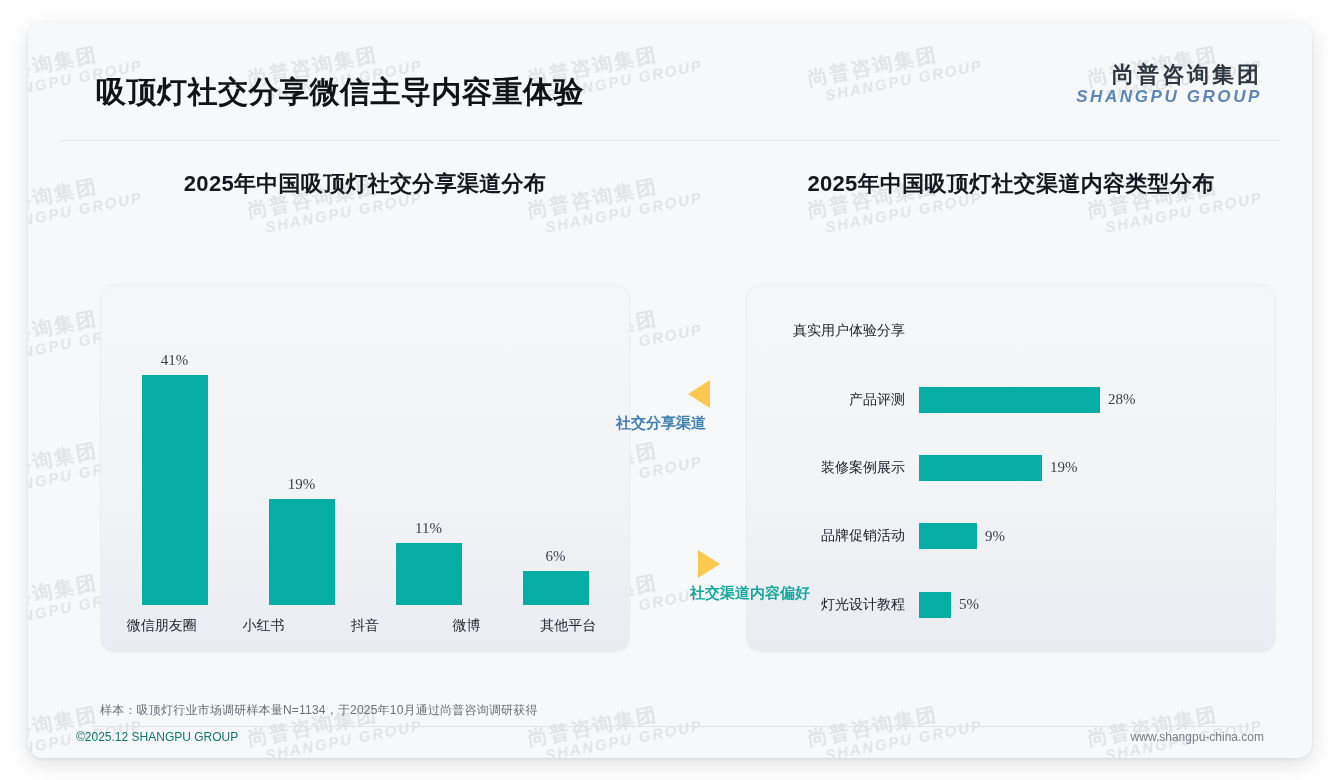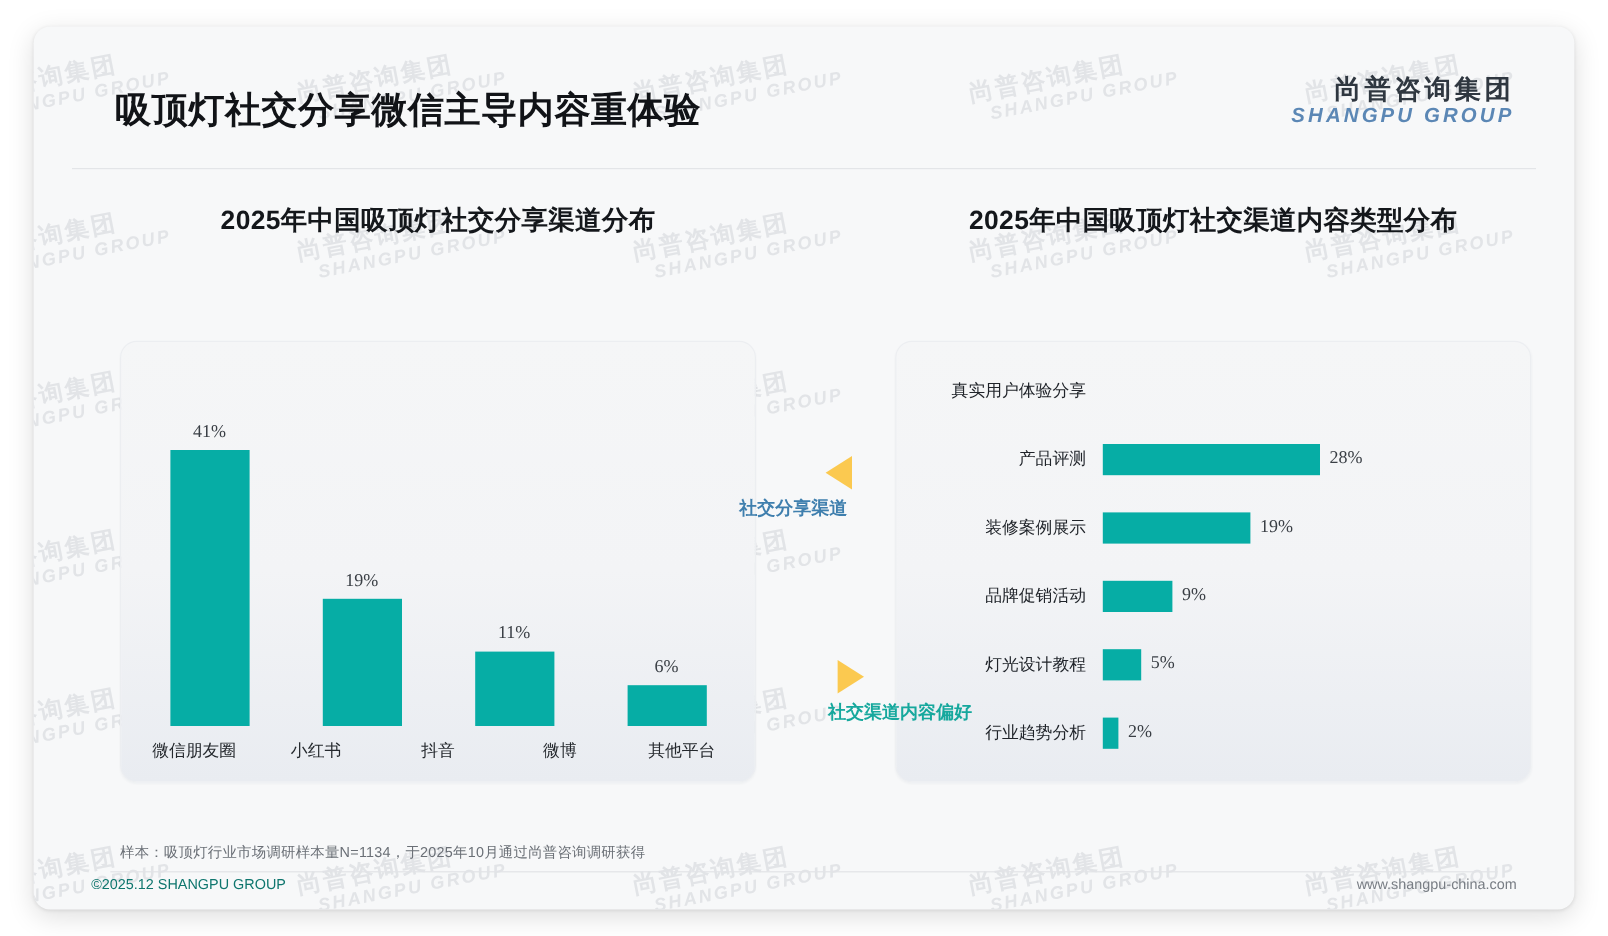--- a/index.html
+++ b/index.html
@@ -391,27 +391,20 @@
               <div class="hbar-val">9%</div>
             </div>
           </div>
           <div class="hbar-row">
             <div class="hbar-label">灯光设计教程</div>
             <div class="hbar-track">
               <div class="hbar-rect" style="width: 32px; background: rgb(6, 173, 165);"></div>
               <div class="hbar-val">5%</div>
             </div>
           </div>
-          <div class="hbar-row">
-            <div class="hbar-label">行业趋势分析</div>
-            <div class="hbar-track">
-              <div class="hbar-rect" style="width: 13px; background: rgb(6, 173, 165);"></div>
-              <div class="hbar-val">2%</div>
-            </div>
-          </div>
         </div>
     </div>
   </div>
 
   <div class="note">样本：吸顶灯行业市场调研样本量N=1134，于2025年10月通过尚普咨询调研获得</div>
   <div class="note-rule"></div>
 
   <div class="footer">
     <div class="footer-left">©2025.12 SHANGPU GROUP</div>
     <div class="footer-right">www.shangpu-china.com</div>

